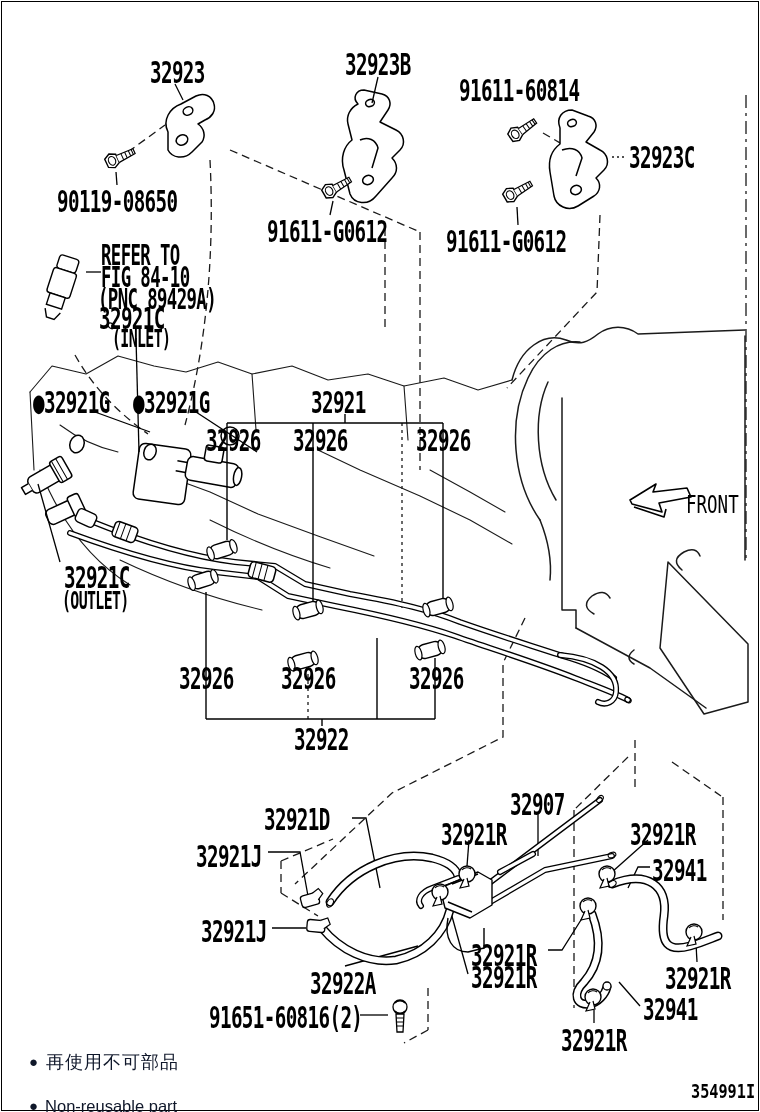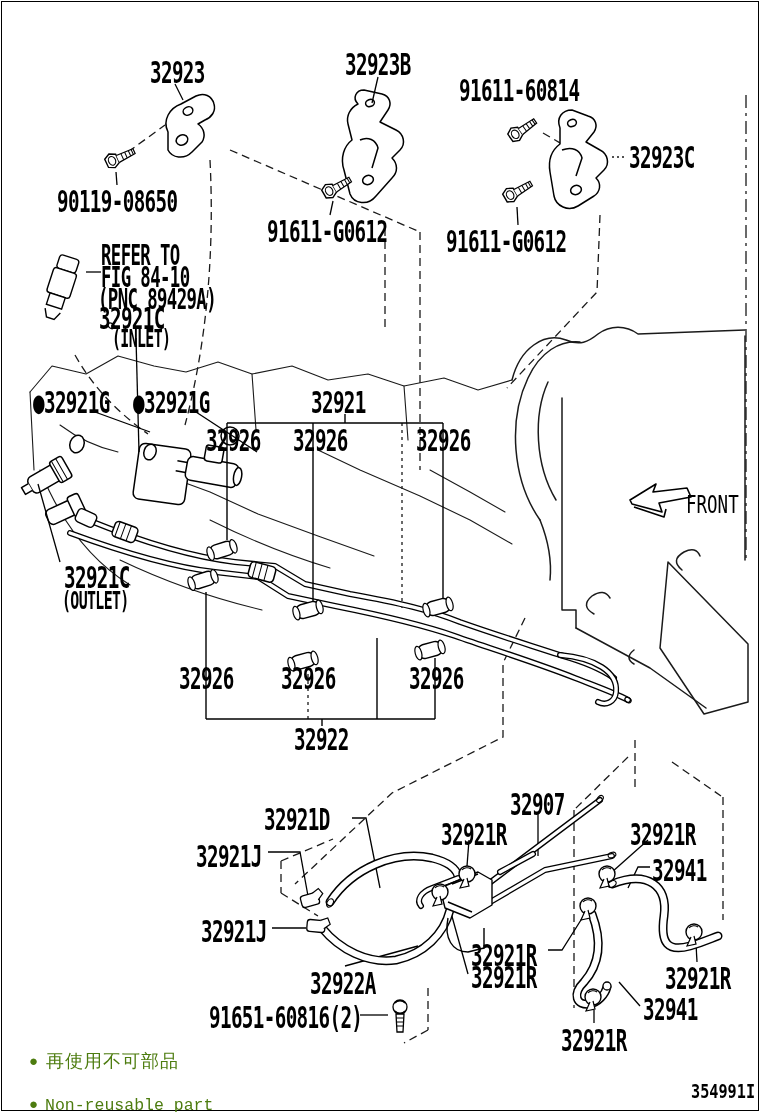--- a/index.html
+++ b/index.html
@@ -6,21 +6,21 @@
   #stage{position:relative;width:760px;height:1112px;background:#fff;overflow:hidden;
          font-family:"DejaVu Sans Mono", monospace;}
   #frame{position:absolute;left:1px;top:1px;width:756px;height:1108px;border:1.5px solid #000;}
   svg{position:absolute;left:0;top:0;}
   .lab{position:absolute;color:#000;font-weight:bold;font-size:31px;line-height:1;
        white-space:pre;transform:scaleX(.62);transform-origin:0 0;letter-spacing:-1px;}
   .md{font-size:28px;}
   .sm{font-size:24px;}
   .front{font-size:25px;font-weight:normal;transform:scaleX(.70);transform-origin:0 0;letter-spacing:0;}
   .fig{font-size:20px;transform:scaleX(.76);transform-origin:0 0;letter-spacing:0;}
-  .legend-line{position:absolute;color:#4d7c0f;font-family:Liberation Mono, monospace;line-height:1;}
+  .legend-line{position:absolute;color:#0f172a;font-family:Liberation Sans, sans-serif;line-height:1;}
   .legend-jp{font-size:18px;letter-spacing:1px;}
   .legend-en{font-size:16.5px;margin-top:24px;}
   .bullet{display:inline-block;margin-right:7px;font-size:15px;vertical-align:1px;}
 </style>
 </head>
 <body>
 
 <div id="stage">
   <div id="frame"></div>
 

